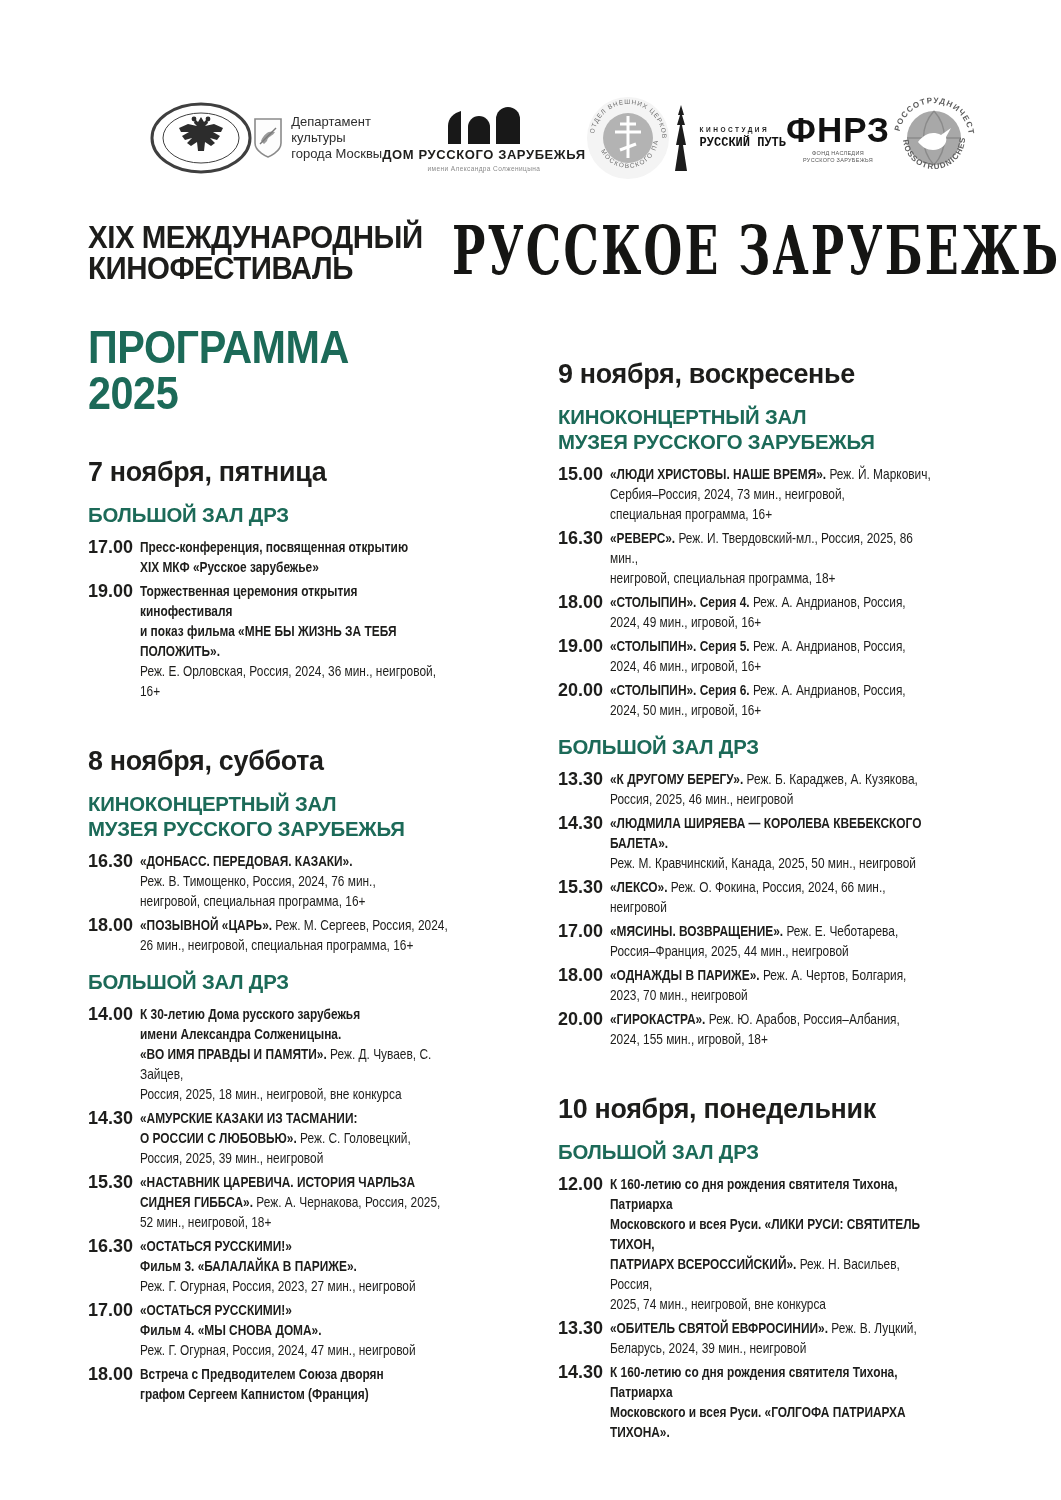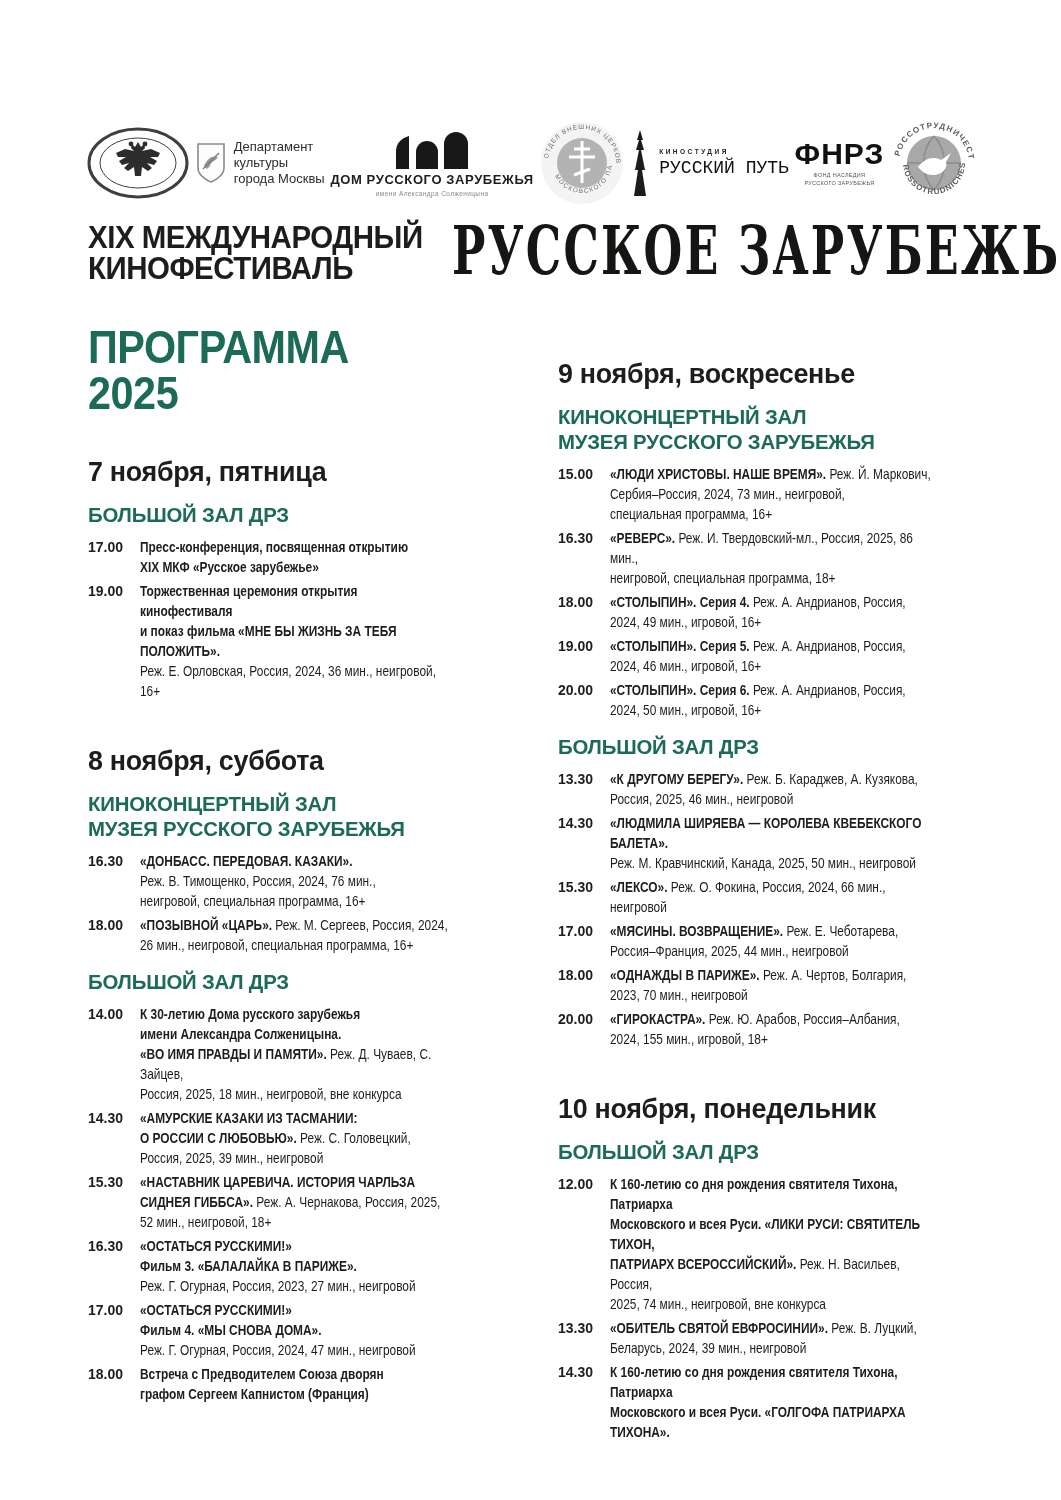--- a/index.html
+++ b/index.html
@@ -1,47 +1,47 @@
 <!DOCTYPE html>
 <html><head>
 <meta charset="utf-8">
 <style>
   html,body{margin:0;padding:0;overflow:hidden;}
   body{width:1061px;height:1500px;background:#ffffff;font-family:"Liberation Sans",sans-serif;color:#1d1d1b;}
   .page{position:relative;width:1061px;height:1500px;background:#ffffff;}
 
   
-  .logos{position:absolute;top:117px;left:86px;width:892px;height:92px;display:flex;align-items:center;justify-content:space-between;}
+  .logos{position:absolute;top:92px;left:86px;width:892px;height:92px;display:flex;align-items:center;justify-content:flex-end;}
   .logo{display:flex;align-items:center;gap:8px;color:#3c3c3c;}
   .logo-col{display:flex;flex-direction:column;align-items:center;gap:3px;}
   .moscow-lines{font-size:13px;line-height:1.25;color:#2e2e2e;}
   .drz-title{font-size:13px;font-weight:bold;letter-spacing:.6px;color:#1d1d1b;white-space:nowrap;}
   .drz-sub{font-size:6.5px;color:#8a8a8a;letter-spacing:.4px;white-space:nowrap;}
   .kino-small{font-size:6.5px;letter-spacing:2.5px;color:#222;font-weight:bold;}
-  .kino-title{font-family:"Liberation Mono",monospace;font-size:18px;font-weight:normal;color:#111;white-space:nowrap;}
-  .fnrz-title{font-size:30px;font-weight:900;letter-spacing:1px;color:#111;line-height:1;}
+  .kino-title{font-family:"Liberation Mono",monospace;font-size:12px;font-weight:bold;color:#111;white-space:nowrap;}
+  .fnrz-title{font-size:35px;font-weight:900;letter-spacing:1px;color:#111;line-height:1;}
   .fnrz-sub{font-size:5.5px;color:#555;text-align:center;line-height:1.3;letter-spacing:.3px;white-space:pre-line;}
 
   
   .fest-left{position:absolute;top:222px;left:88px;font-size:31px;font-weight:bold;line-height:31px;letter-spacing:-.5px;transform:scaleX(.95);transform-origin:0 0;white-space:nowrap;}
   .fest-right{position:absolute;top:214px;left:452px;font-family:"DejaVu Serif",serif;font-weight:bold;font-size:60px;line-height:66px;letter-spacing:3px;white-space:nowrap;transform:scale(.74,1.12);transform-origin:0 0;color:#151513;}
 
   
   .cols{position:absolute;top:318px;left:88px;display:flex;gap:42px;}
   .col{display:flex;flex-direction:column;}
   .col0{width:428px;}
   .col1{width:452px;}
 
   .program-title{color:var(--teal);font-size:47px;line-height:46px;font-weight:bold;letter-spacing:-.5px;transform:scaleX(.88);transform-origin:0 0;margin:6px 0 0 0;white-space:pre-line;}
 
   .day-section{margin-top:30px;}
   .day-heading{font-size:28px;font-weight:bold;letter-spacing:-.3px;transform:scaleX(.96);transform-origin:0 0;margin:10px 0 6px 0;white-space:nowrap;}
   .venue-heading{color:var(--teal);font-size:21px;font-weight:bold;line-height:25px;letter-spacing:-.2px;margin:14px 0 10px 0;white-space:pre-line;transform:scaleX(.97);transform-origin:0 0;}
   .event{display:flex;margin:0 0 4px 0;}
-  .event .time{flex:0 0 52px;font-weight:bold;font-size:14px;line-height:20px;}
+  .event .time{flex:0 0 52px;font-weight:bold;font-size:18px;line-height:20px;}
   .event .desc{white-space:pre-line;font-size:14.5px;line-height:20px;width:480px;transform:scaleX(.82);transform-origin:0 0;}
   .event .desc .b{font-weight:bold;}
   :root{--teal:#1c6a58;}
 </style>
 </head>
 <body>
 
 <div class="page">
 
   <div class="logos">

